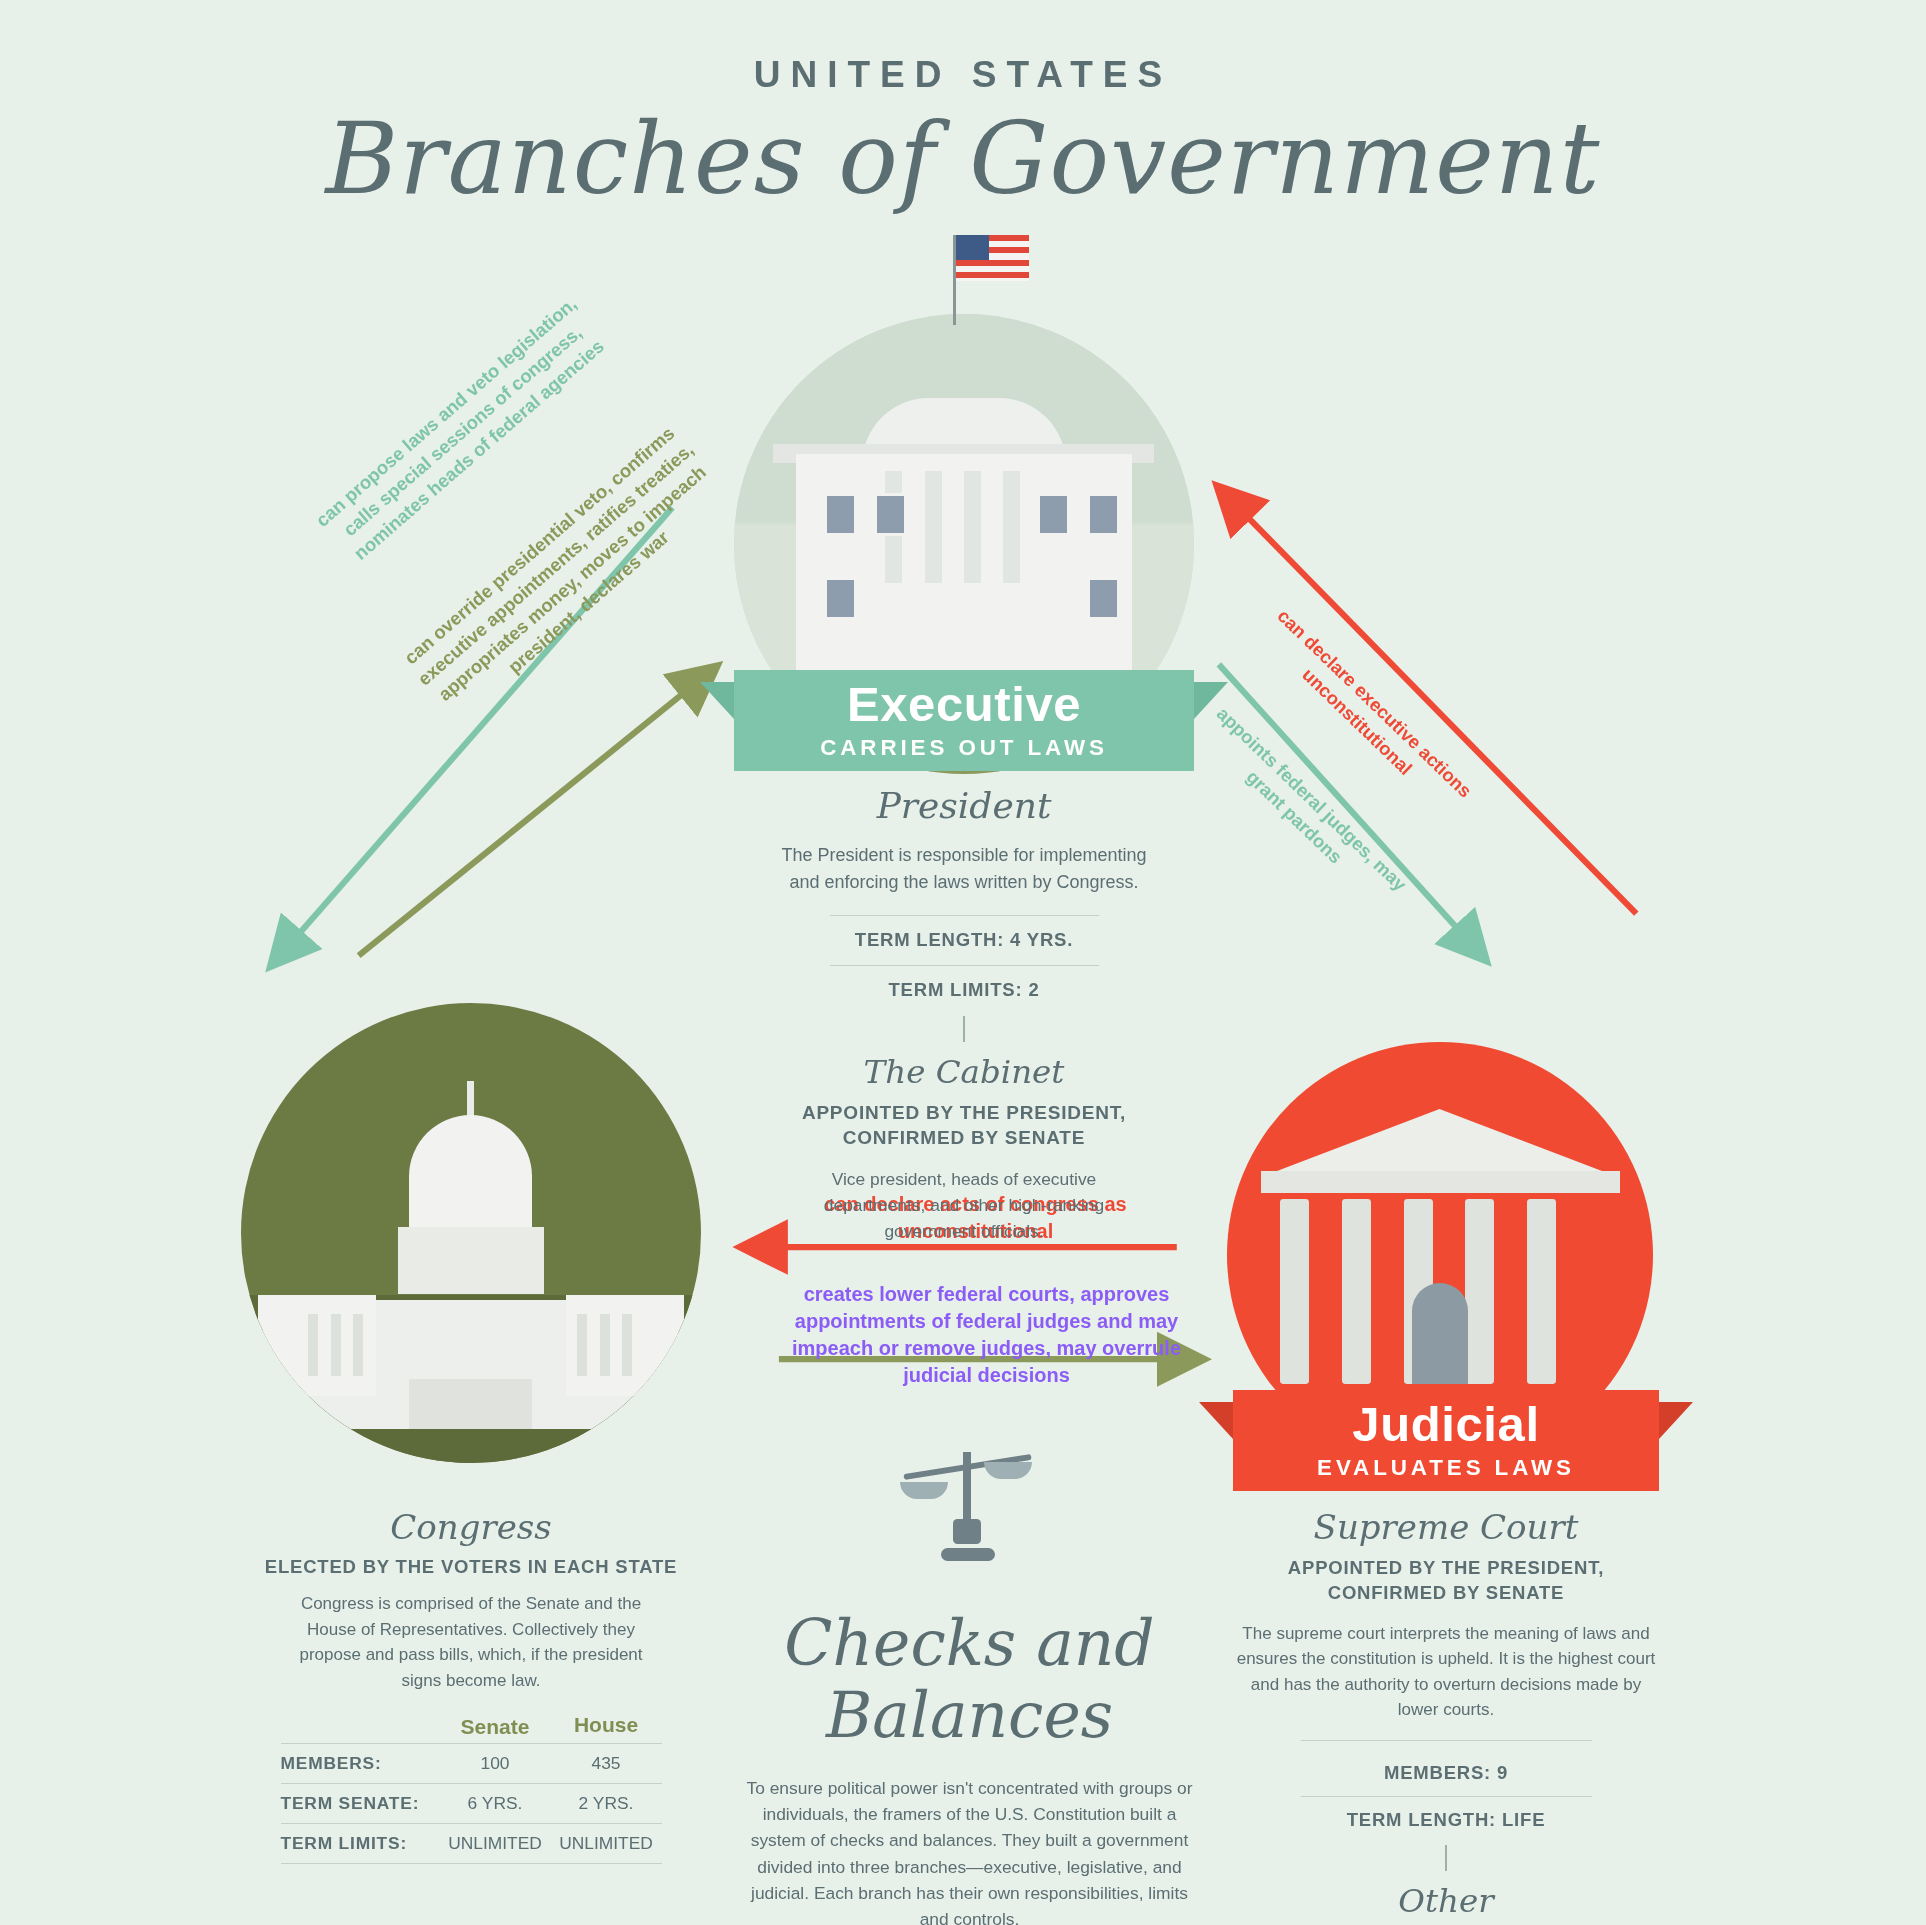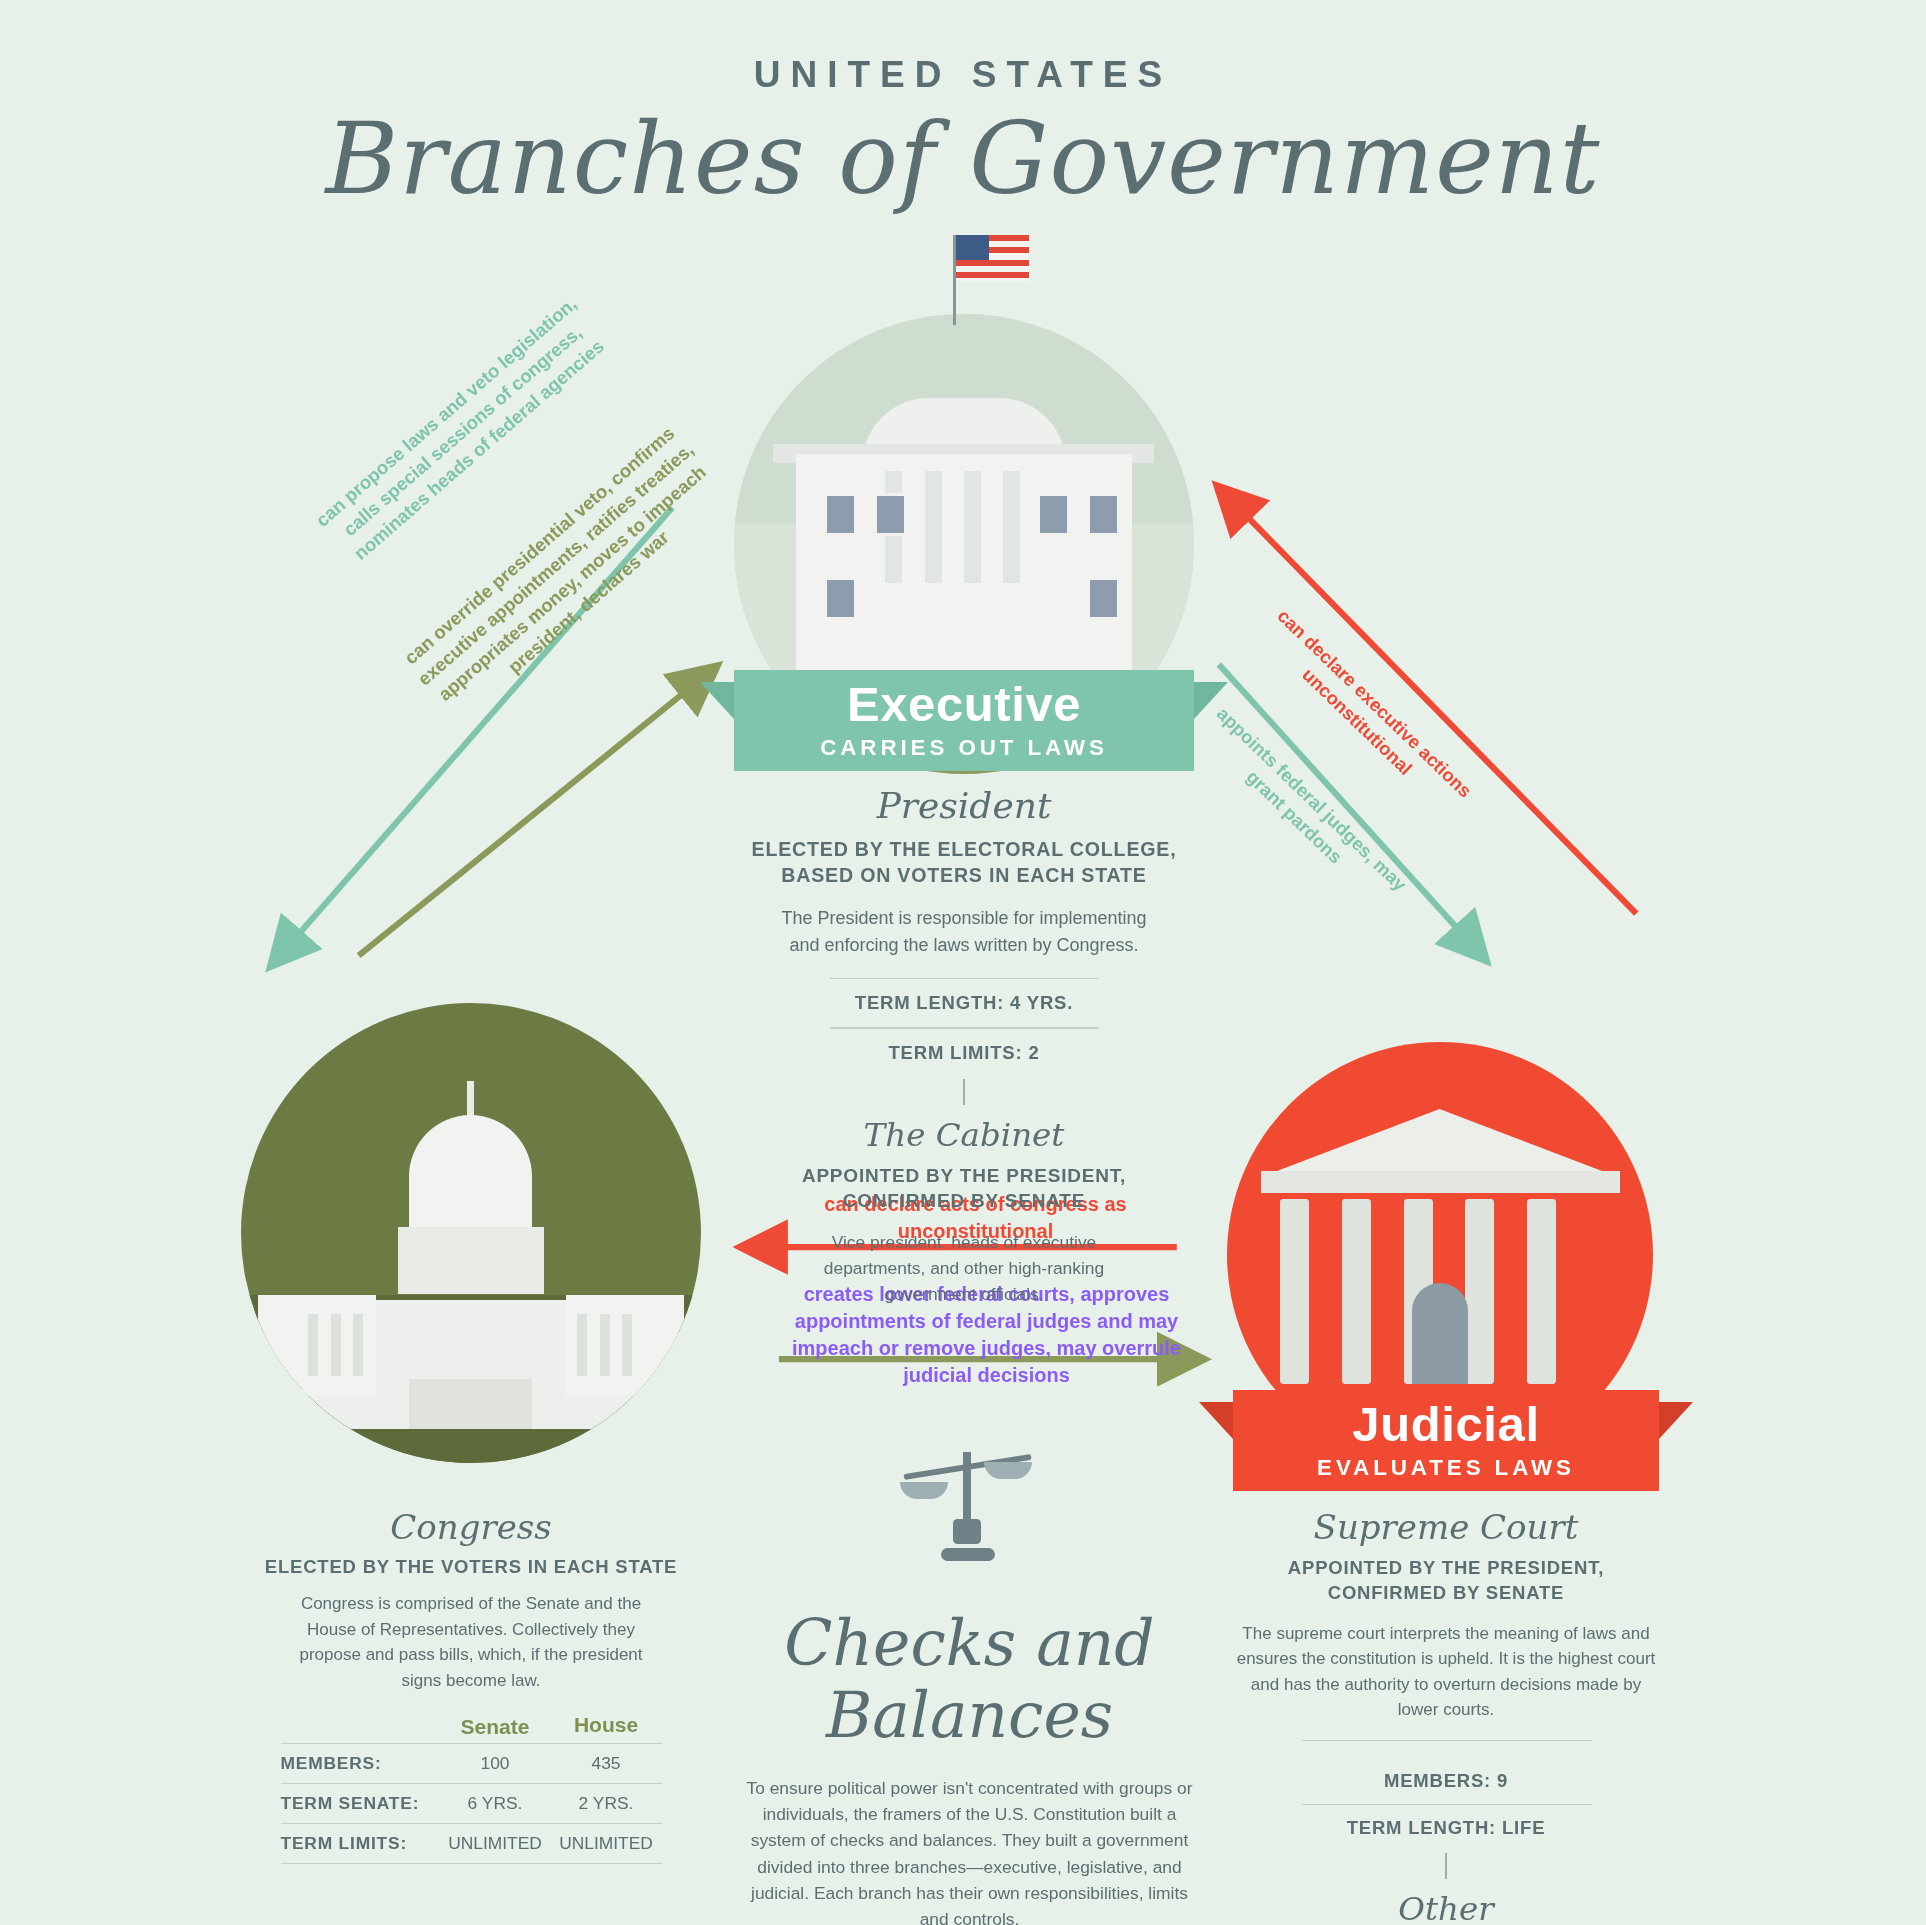--- a/index.html
+++ b/index.html
@@ -168,22 +168,20 @@
     <div class="band" style="background:#7fc5ab;">
       <div class="bname">Executive</div>
       <div class="bsub">CARRIES OUT LAWS</div>
     </div>
     <div style="position:absolute;left:-34px;top:12.3px;width:0;height:0;border-top:0 solid transparent;border-right:34px solid #6fb79d;border-bottom:37px solid transparent;"></div>
     <div style="position:absolute;right:-34px;top:12.3px;width:0;height:0;border-top:0 solid transparent;border-left:34px solid #6fb79d;border-bottom:37px solid transparent;"></div>
   </div>
 
   <div style="position:absolute;left:734px;top:785px;width:460px;text-align:center;">
     <div class="hdr-serif" style="font-size:36px;">President</div>
-    <div class="caps" style="font-size:19.6px;margin-top:10px;white-space:pre-line;line-height:1.35;">ELECTED BY THE ELECTORAL COLLEGE,
-BASED ON VOTERS IN EACH STATE</div>
     <div class="para" style="font-size:18px;margin:15.7px auto 0;width:370px;">The President is responsible for implementing and enforcing the laws written by Congress.</div>
     <div class="rule" style="width:269px;margin:19px auto 0;"></div>
     <div class="caps" style="font-size:18.5px;margin-top:13.4px;">TERM LENGTH: 4 YRS.</div>
     <div class="rule" style="width:269px;margin:13.4px auto 0;"></div>
     <div class="caps" style="font-size:18.5px;margin-top:13.4px;">TERM LIMITS: 2</div>
     <div style="width:2.2px;height:26px;background:#9fb0ac;margin:14.6px auto 0;"></div>
     <div class="hdr-serif" style="font-size:32.5px;margin-top:11.2px;">The Cabinet</div>
     <div class="caps" style="font-size:19px;margin-top:9px;white-space:pre-line;line-height:1.35;">APPOINTED BY THE PRESIDENT,
 CONFIRMED BY SENATE</div>
     <div class="para" style="font-size:17.4px;margin:14.6px auto 0;width:370px;">Vice president, heads of executive departments, and other high-ranking government officials.</div>
@@ -260,21 +258,21 @@
     <div style="position:absolute;left:-34px;top:12.3px;width:0;height:0;border-right:34px solid #d33f29;border-bottom:37px solid transparent;"></div>
     <div style="position:absolute;right:-34px;top:12.3px;width:0;height:0;border-left:34px solid #d33f29;border-bottom:37px solid transparent;"></div>
   </div>
 
   <div style="position:absolute;left:1222px;top:1507px;width:448px;text-align:center;">
     <div class="hdr-serif" style="font-size:34px;">Supreme Court</div>
     <div class="caps" style="font-size:18.5px;margin-top:9px;white-space:pre-line;line-height:1.35;">APPOINTED BY THE PRESIDENT,
 CONFIRMED BY SENATE</div>
     <div class="para" style="font-size:17px;margin:14.6px auto 0;width:426px;">The supreme court interprets the meaning of laws and ensures the constitution is upheld. It is the highest court and has the authority to overturn decisions made by lower courts.</div>
     <div class="rule" style="width:291px;margin:17px auto 0;"></div>
-    <div class="caps" style="font-size:18.5px;margin-top:29px;">MEMBERS: 9</div>
+    <div class="caps" style="font-size:18.5px;margin-top:21px;">MEMBERS: 9</div>
     <div class="rule" style="width:291px;margin:12.3px auto 0;"></div>
     <div class="caps" style="font-size:18.5px;margin-top:12.3px;">TERM LENGTH: LIFE</div>
     <div style="width:2.2px;height:26px;background:#9fb0ac;margin:13.4px auto 0;"></div>
     <div class="hdr-serif" style="font-size:32.5px;margin-top:10px;white-space:pre-line;line-height:1.25;">Other
 Federal Courts</div>
   </div>
 
   <div id="scales">
     <div class="beam"></div>
     <div class="pan" style="left:3.4px;top:47px;"></div>

